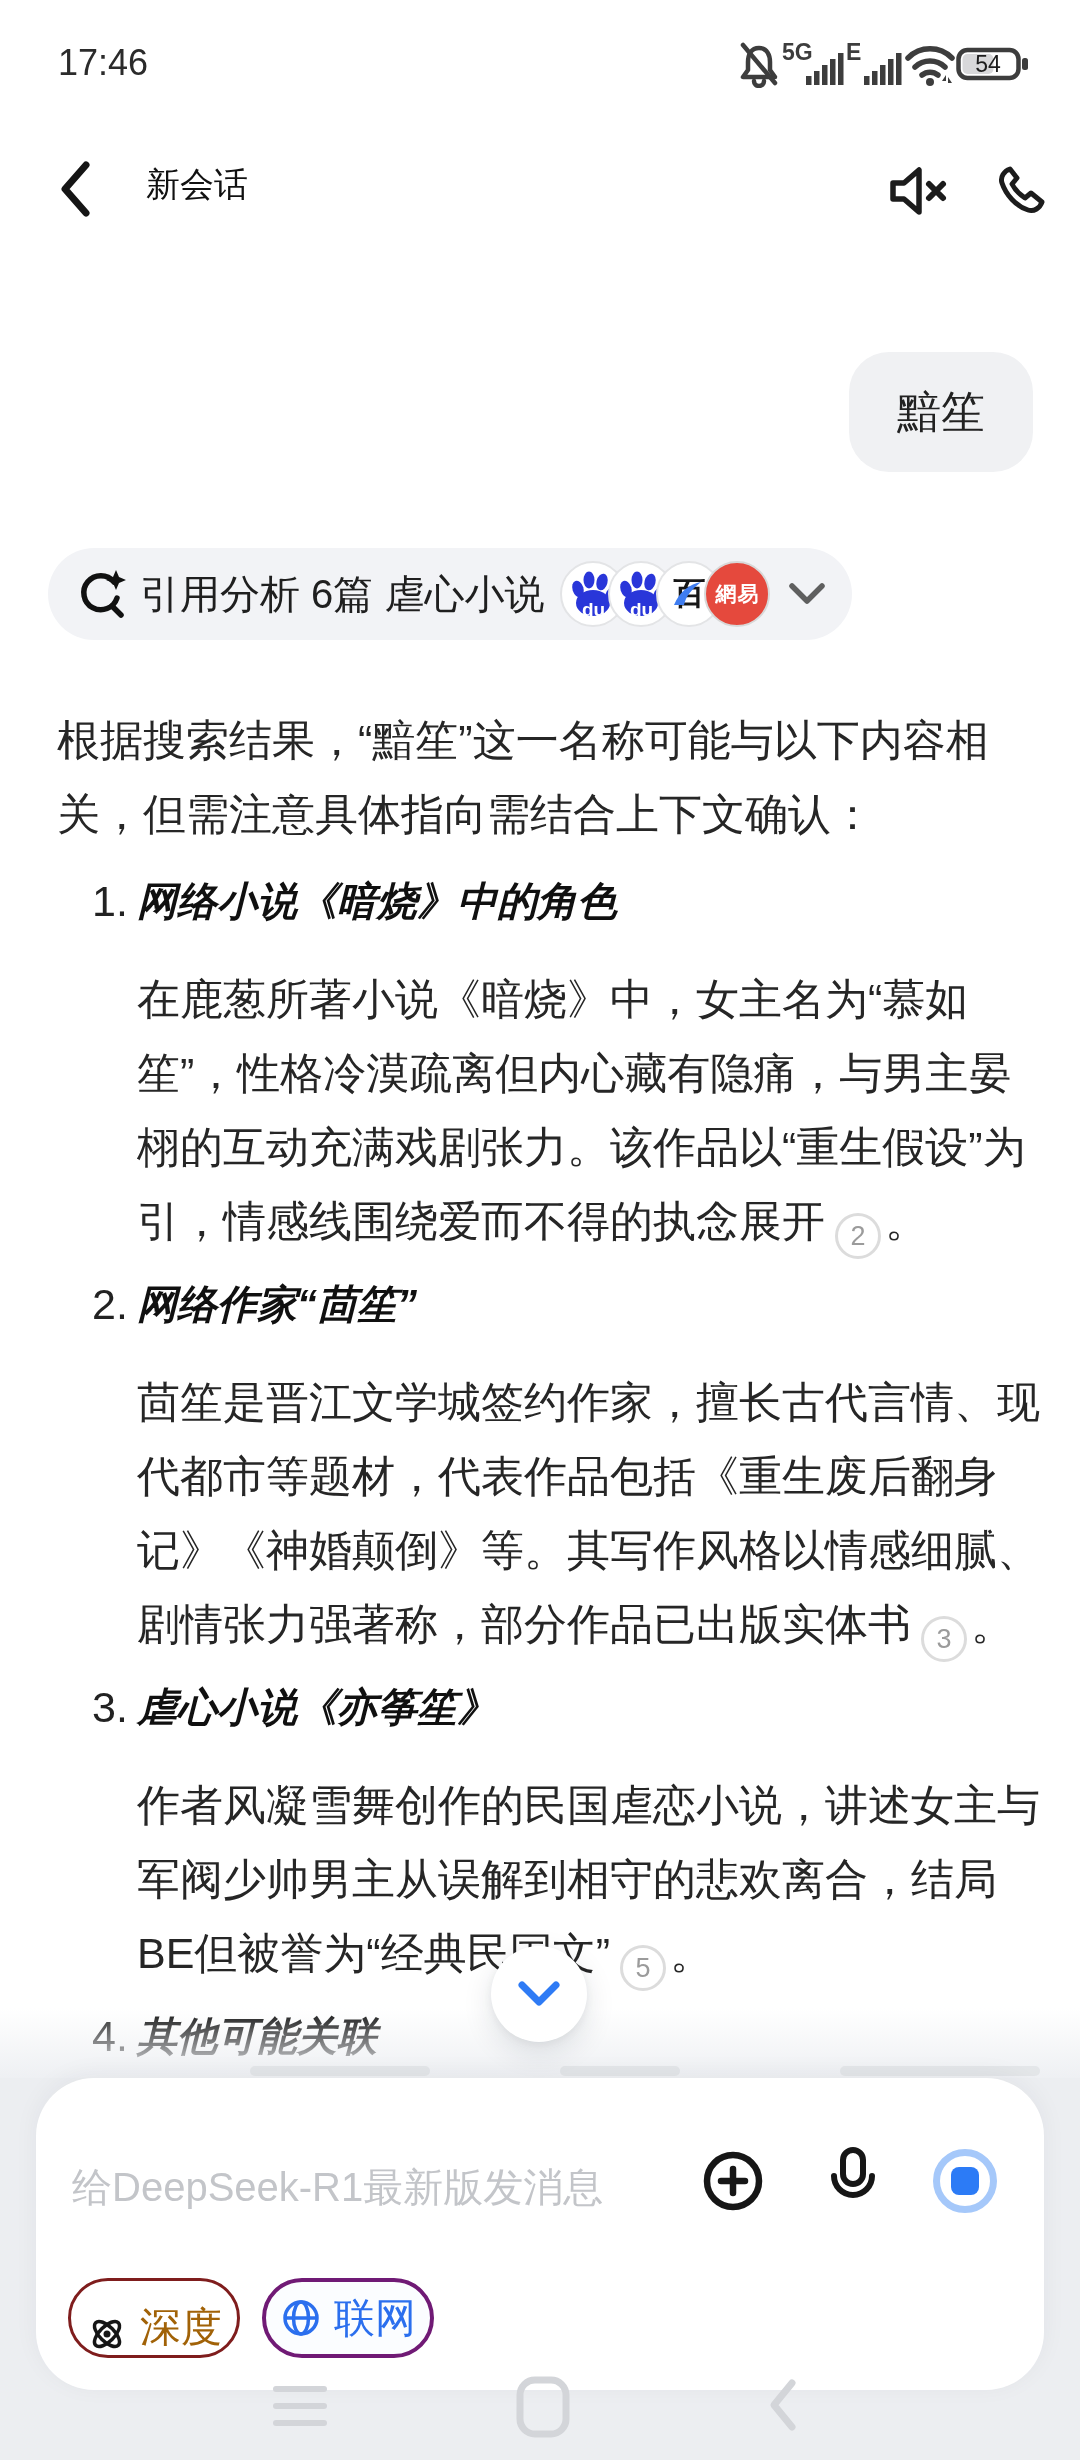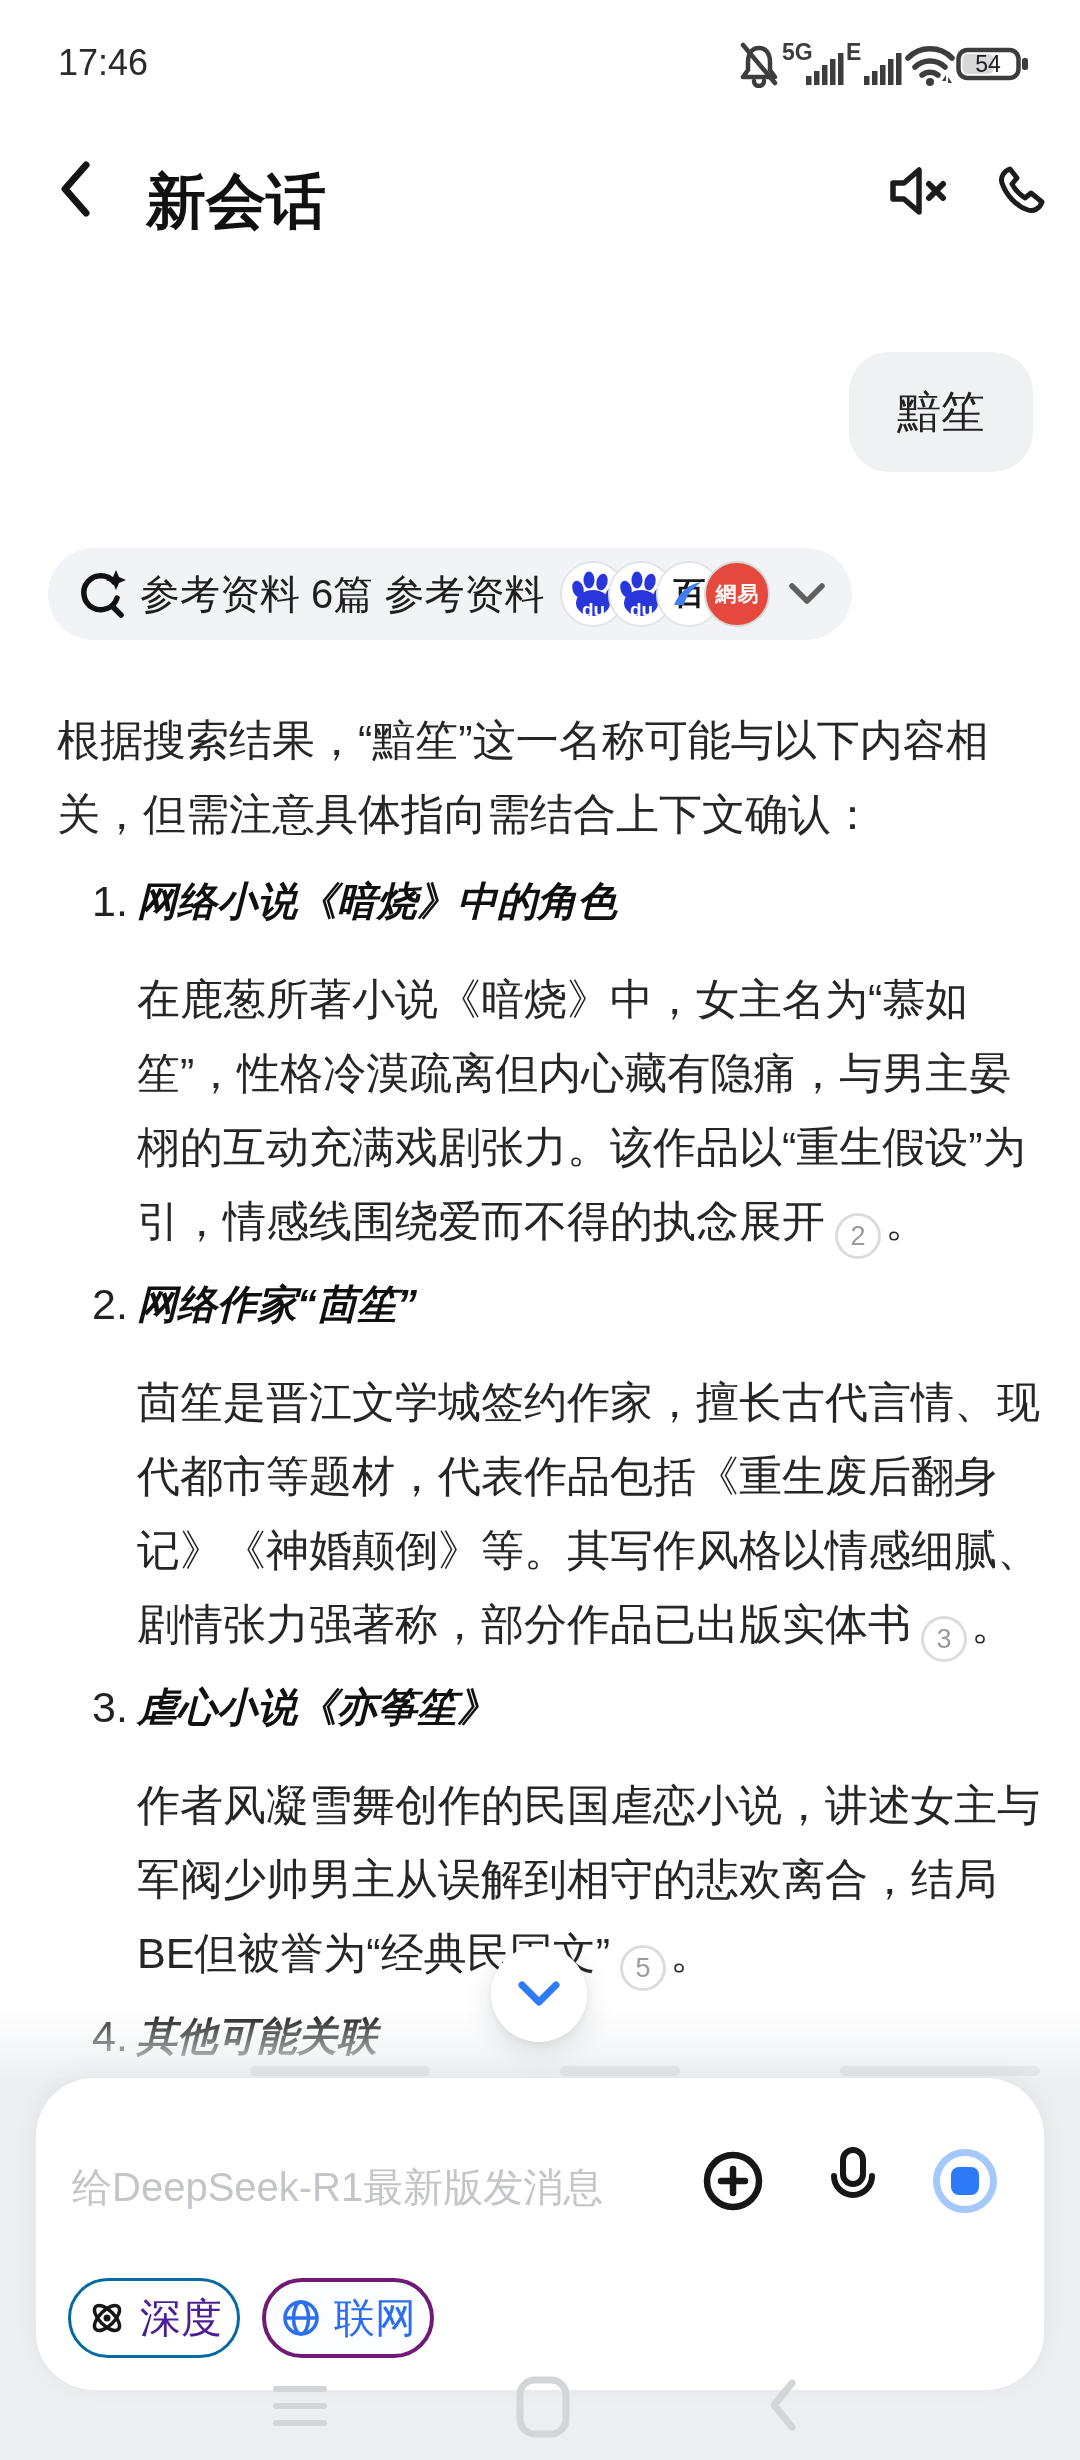--- a/index.html
+++ b/index.html
@@ -8,21 +8,21 @@
   svg{display:block;}
 
   
   .statusbar{position:absolute;top:34px;left:0;right:0;height:60px;}
   .time{position:absolute;left:58px;top:8px;font-size:36px;font-weight:500;color:#2b2b2b;}
   .sicons{position:absolute;right:50px;top:0;height:60px;display:flex;align-items:center;gap:0;}
 
   
   .header{position:absolute;top:146px;left:0;right:0;height:88px;}
   .back-btn{position:absolute;left:56px;top:12px;width:44px;height:64px;}
-  .htitle{position:absolute;left:146px;top:16px;font-size:60px;font-weight:700;color:#111;}
+  .htitle{position:absolute;left:146px;top:16px;font-size:34px;font-weight:400;color:#111;}
   .hicon{position:absolute;top:16px;}
 
   
   .bubble{position:absolute;right:47px;top:352px;height:120px;display:flex;align-items:center;
           padding:0 48px;background:#f0f1f3;border-radius:40px;font-size:44px;color:#222;}
 
   
   .cite-bar{position:absolute;left:48px;top:548px;height:92px;display:flex;align-items:center;
             background:#f2f3f6;border-radius:46px;padding:0 26px 0 28px;}
   .cite-label{font-size:40px;color:#1f1f1f;margin-left:14px;white-space:nowrap;}
@@ -65,21 +65,21 @@
   
   .card{position:absolute;left:36px;top:2078px;width:1008px;height:312px;background:#fff;
         border-radius:58px;z-index:4;box-shadow:0 -4px 24px rgba(31,41,55,.05);}
   .placeholder{position:absolute;left:36px;top:82px;font-size:40px;color:#c3c5c9;}
   .iconbtn{position:absolute;}
   .stopbtn{position:absolute;left:897px;top:71px;width:64px;height:64px;border-radius:50%;
            border:7px solid #a5c8fa;box-sizing:border-box;display:flex;align-items:center;justify-content:center;background:#fff;}
   .stopbtn .sq{width:28px;height:28px;border-radius:8px;background:#2c7bf6;}
   .pill{position:absolute;top:200px;height:80px;border-radius:40px;display:flex;align-items:center;
         justify-content:center;gap:12px;box-sizing:border-box;background:#fff;}
-  .pill-deep{left:32px;width:172px;border:3px solid #0369a1;color:#4c1d95;}
+  .pill-deep{left:32px;width:172px;border:3px solid #7f1d1d;color:#a16207;align-items:flex-end;}
   .pill-web{left:226px;width:172px;border:4px solid #701a75;color:#2b6fee;background:#fbfdff;}
   .pill span{font-size:41px;}
   .model{position:absolute;left:505px;top:200px;height:80px;display:flex;align-items:center;gap:12px;}
   .model .mlabel{font-size:42px;color:#131313;font-weight:500;white-space:nowrap;}
 
   
   .nav{position:absolute;left:0;right:0;top:2370px;height:70px;z-index:5;}
   .burger{position:absolute;left:273px;top:16px;width:54px;}
   .burger i{display:block;height:6px;border-radius:3px;background:#d3d5d9;margin-bottom:11px;}
 </style>
@@ -163,21 +163,21 @@
   </div>
 
   <div class="cite-bar">
     <span>
       <svg width="50" height="50" viewBox="0 0 50 50">
         <path d="M38 13 A17 17 0 1 0 41 29" fill="none" stroke="#111" stroke-width="5.5" stroke-linecap="round"></path>
         <path d="M40 1 l3 7 7 3 -7 3 -3 7 -3 -7 -7 -3 7 -3 z" fill="#111"></path>
         <path d="M36 37 L45 46" stroke="#111" stroke-width="5.5" stroke-linecap="round"></path>
       </svg>
     </span>
-    <span class="cite-label">参考资料 6篇 参考资料</span>
+    <span class="cite-label">引用分析 6篇 虐心小说</span>
     <span class="favs">
       <span class="fav fav-du z1">
         <svg width="54" height="54" viewBox="0 0 54 54">
           <ellipse cx="27" cy="36" rx="17" ry="13" fill="#2936d9"></ellipse>
           <ellipse cx="12" cy="22" rx="5.5" ry="8.5" fill="#2936d9" transform="rotate(-18 12 22)"></ellipse>
           <ellipse cx="23" cy="13" rx="5.5" ry="8.5" fill="#2936d9"></ellipse>
           <ellipse cx="36" cy="15" rx="5.5" ry="8.5" fill="#2936d9" transform="rotate(14 36 15)"></ellipse>
           <ellipse cx="45" cy="27" rx="5" ry="7.5" fill="#2936d9" transform="rotate(30 45 27)"></ellipse>
         </svg>
         <span class="dutxt">du</span>

